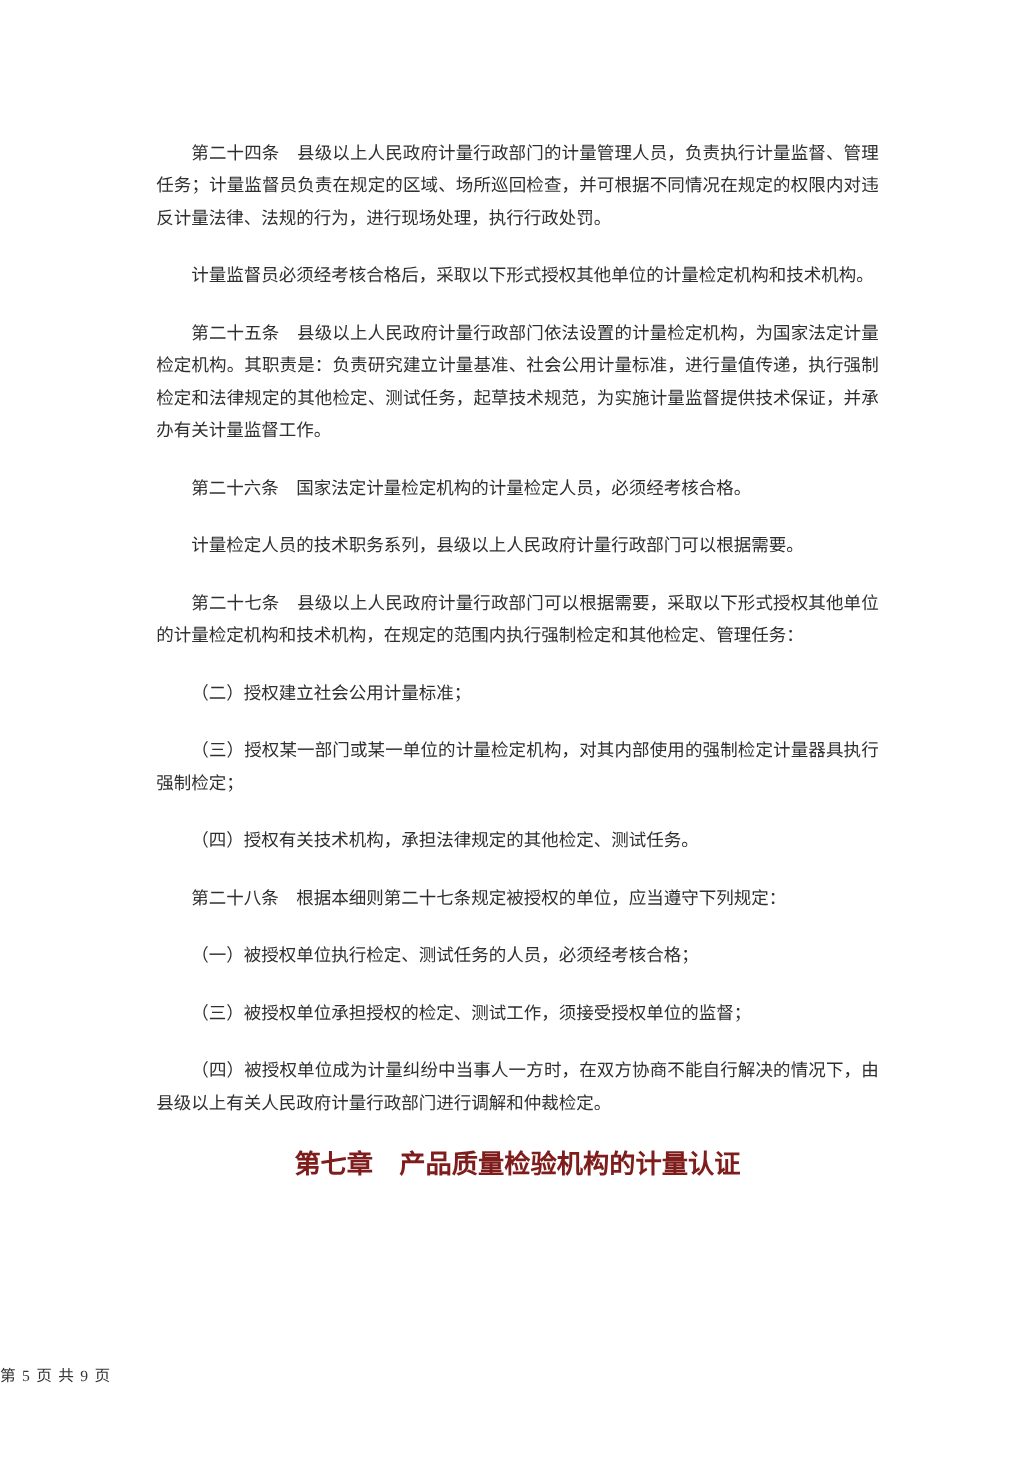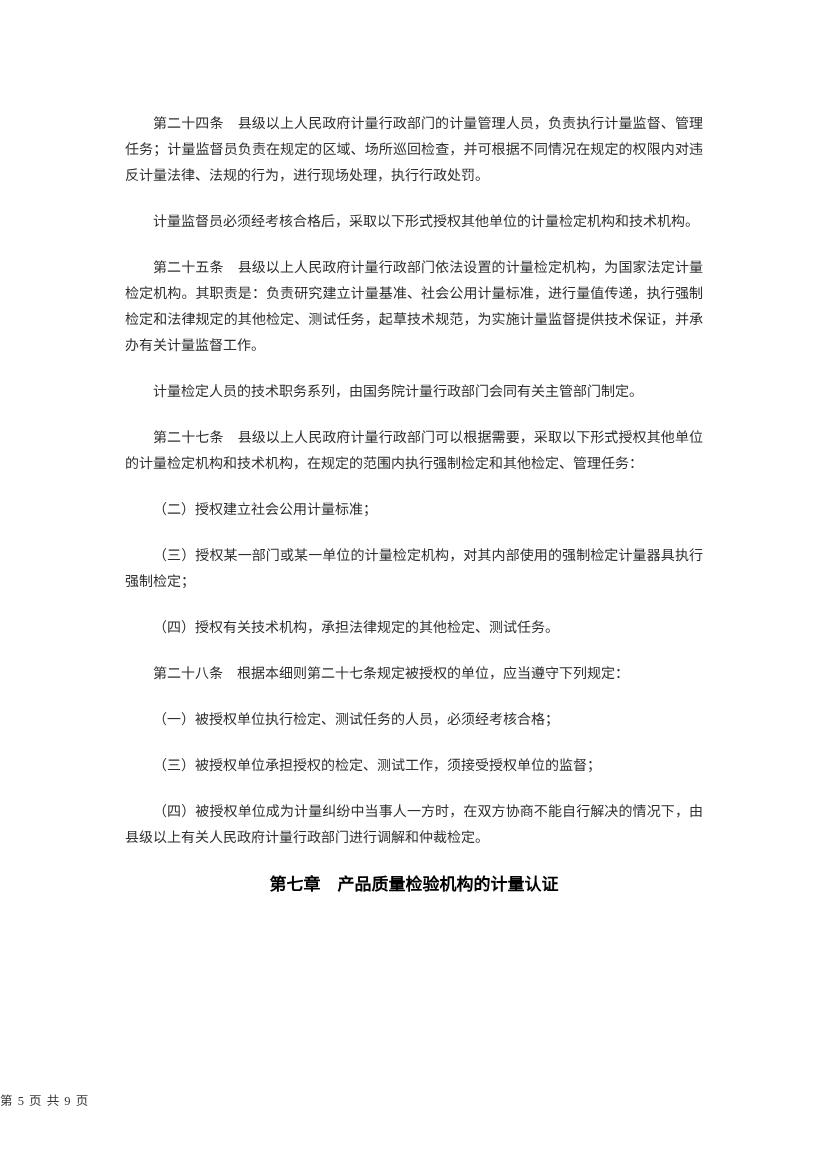--- a/index.html
+++ b/index.html
@@ -28,23 +28,23 @@
     font-size: 14px;
     line-height: 26px;
     color: #2f2f2f;
     text-align: justify;
     text-justify: inter-character;
     text-indent: 2em;
     margin: 0 0 20px 0;
     font-weight: normal;
   }
   p.chapter-heading {
-    font-size: 17px;
+    font-size: 21px;
     line-height: 26px;
-    color: #000000;
+    color: #7f1d1d;
     font-weight: bold;
     text-align: center;
     text-indent: 0;
     margin: 21px 0 0 0;
   }
   .footer {
     position: absolute;
     top: 1080px;
     left: 0;
     width: 827px;
@@ -56,21 +56,22 @@
   }
 </style>
 </head>
 <body>
 
 <div class="page">
   <div class="doc-body">
       <p class="body-para">第二十四条　县级以上人民政府计量行政部门的计量管理人员，负责执行计量监督、管理任务；计量监督员负责在规定的区域、场所巡回检查，并可根据不同情况在规定的权限内对违反计量法律、法规的行为，进行现场处理，执行行政处罚。</p>
       <p class="body-para">计量监督员必须经考核合格后，采取以下形式授权其他单位的计量检定机构和技术机构。</p>
       <p class="body-para">第二十五条　县级以上人民政府计量行政部门依法设置的计量检定机构，为国家法定计量检定机构。其职责是：负责研究建立计量基准、社会公用计量标准，进行量值传递，执行强制检定和法律规定的其他检定、测试任务，起草技术规范，为实施计量监督提供技术保证，并承办有关计量监督工作。</p>
-      <p class="body-para">计量检定人员的技术职务系列，由国务院计量行政部门会同有关主管部门制定。</p>
+      <p class="body-para">第二十六条　国家法定计量检定机构的计量检定人员，必须经考核合格。</p>
+      <p class="body-para">计量检定人员的技术职务系列，县级以上人民政府计量行政部门可以根据需要。</p>
       <p class="body-para">第二十七条　县级以上人民政府计量行政部门可以根据需要，采取以下形式授权其他单位的计量检定机构和技术机构，在规定的范围内执行强制检定和其他检定、管理任务：</p>
       <p class="body-para">（二）授权建立社会公用计量标准；</p>
       <p class="body-para">（三）授权某一部门或某一单位的计量检定机构，对其内部使用的强制检定计量器具执行强制检定；</p>
       <p class="body-para">（四）授权有关技术机构，承担法律规定的其他检定、测试任务。</p>
       <p class="body-para">第二十八条　根据本细则第二十七条规定被授权的单位，应当遵守下列规定：</p>
       <p class="body-para">（一）被授权单位执行检定、测试任务的人员，必须经考核合格；</p>
       <p class="body-para">（三）被授权单位承担授权的检定、测试工作，须接受授权单位的监督；</p>
       <p class="body-para">（四）被授权单位成为计量纠纷中当事人一方时，在双方协商不能自行解决的情况下，由县级以上有关人民政府计量行政部门进行调解和仲裁检定。</p>
       <p class="chapter-heading">第七章　产品质量检验机构的计量认证</p>
     </div>

